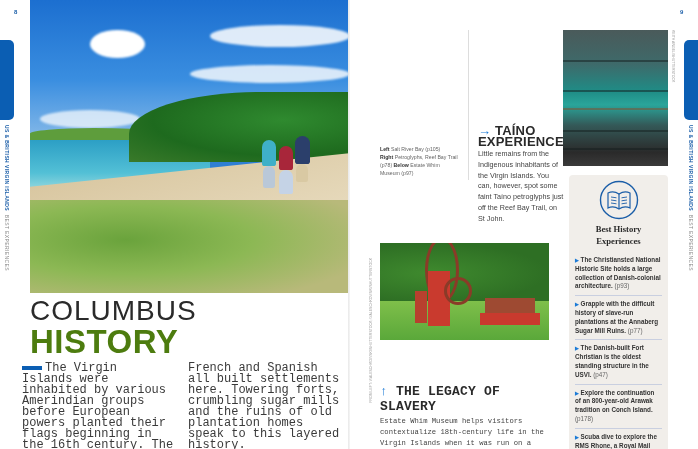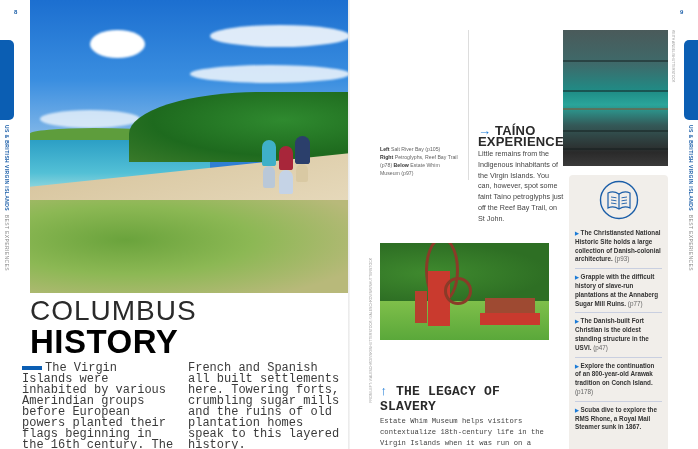--- a/index.html
+++ b/index.html
@@ -24,21 +24,21 @@
   .sea { position: absolute; left: 0; top: 140px; width: 180px; height: 55px; background: linear-gradient(180deg,#2c9fc5 0%,#53c0d6 60%,#a9dfe0 100%); }
   .hill { position: absolute; right: 0; top: 92px; width: 220px; height: 70px; background: radial-gradient(ellipse at 70% 40%,#2f8a2f 0%,#1e6a1e 60%,#3a7a2a 100%); border-radius: 60% 0 0 0; }
   .far-hill { position: absolute; left: 0; top: 128px; width: 160px; height: 14px; background: #5e9d3c; border-radius: 40% 60% 0 0; }
   .sand { position: absolute; left: 0; top: 170px; width: 100%; height: 50px; background: linear-gradient(170deg,#d9c7a1 0%,#e6d9bb 100%); transform: skewY(-6deg); }
   .grass { position: absolute; left: 0; top: 200px; width: 100%; height: 100px; background: radial-gradient(ellipse at 30% 40%,#6aa33c 0%,#8cb854 40%,#b8b97a 80%); }
   .people { position: absolute; left: 228px; top: 128px; width: 60px; height: 95px; }
   .person { position: absolute; border-radius: 8px 8px 3px 3px; }
 
   .title { position: absolute; left: 30px; top: 296px; }
   .title-line1 { font-size: 28px; letter-spacing: 1px; color: #2a2a2a; font-weight: normal; line-height: 30px; }
-  .title-line2 { font-size: 33px; font-weight: bold; color: #000000; line-height: 32px; letter-spacing: 0.5px; }
+  .title-line2 { font-size: 33px; font-weight: bold; color: #4d7c0f; line-height: 32px; letter-spacing: 0.5px; }
 
   .intro { position: absolute; left: 22px; top: 363px; width: 318px; column-count: 2; column-gap: 14px; font-family: Liberation Mono, monospace; font-size: 12px; line-height: 11px; color: #3a3a3a; }
   .intro-bar { display: inline-block; width: 20px; height: 4px; background: #0b5eb3; vertical-align: middle; margin-right: 3px; }
 
   
   .caption { position: absolute; left: 380px; top: 145px; width: 80px; font-size: 5.2px; line-height: 8px; color: #666; }
   .caption b { color: #333; }
   .vdivider { position: absolute; left: 468px; top: 30px; width: 1px; height: 150px; background: #ddd; }
 
   .h-item { font-size: 13px; font-weight: bold; color: #2a2a2a; letter-spacing: 0.2px; margin-top: 36px; }
@@ -181,20 +181,24 @@
     <circle cx="20" cy="20" r="18.5" fill="none" stroke="#1b5ea8" stroke-width="1.4"></circle>
     <path d="M9 13 C13 11,17 12,20 14 C23 12,27 11,31 13 L31 28 C27 26,23 27,20 29 C17 27,13 26,9 28 Z" fill="none" stroke="#1b5ea8" stroke-width="1.2"></path>
     <line x1="20" y1="14" x2="20" y2="29" stroke="#1b5ea8" stroke-width="1.2"></line>
     <line x1="12" y1="17" x2="17.5" y2="17.8" stroke="#1b5ea8" stroke-width="0.9"></line>
     <line x1="12" y1="20" x2="17.5" y2="20.8" stroke="#1b5ea8" stroke-width="0.9"></line>
     <line x1="12" y1="23" x2="17.5" y2="23.8" stroke="#1b5ea8" stroke-width="0.9"></line>
     <line x1="22.5" y1="17.8" x2="28" y2="17" stroke="#1b5ea8" stroke-width="0.9"></line>
     <line x1="22.5" y1="20.8" x2="28" y2="20" stroke="#1b5ea8" stroke-width="0.9"></line>
     <line x1="22.5" y1="23.8" x2="28" y2="23" stroke="#1b5ea8" stroke-width="0.9"></line>
   </svg>
+  <div class="box-title">
+    <span>Best History</span><br>
+    <span>Experiences</span>
+  </div>
   <ul class="box-list">
     <li><span class="tri">▶</span> <span>The Christiansted National Historic Site holds a large collection of Danish-colonial architecture.</span> <span class="ref">(p93)</span></li>
     <li><span class="tri">▶</span> <span>Grapple with the difficult history of slave-run plantations at the Annaberg Sugar Mill Ruins.</span> <span class="ref">(p77)</span></li>
     <li><span class="tri">▶</span> <span>The Danish-built Fort Christian is the oldest standing structure in the USVI.</span> <span class="ref">(p47)</span></li>
     <li><span class="tri">▶</span> <span>Explore the continuation of an 800-year-old Arawak tradition on Conch Island.</span> <span class="ref">(p178)</span></li>
     <li><span class="tri">▶</span> <span>Scuba dive to explore the RMS Rhone, a Royal Mail Steamer sunk in 1867.</span> </li>
   </ul>
 </div>
 
 </body></html>

